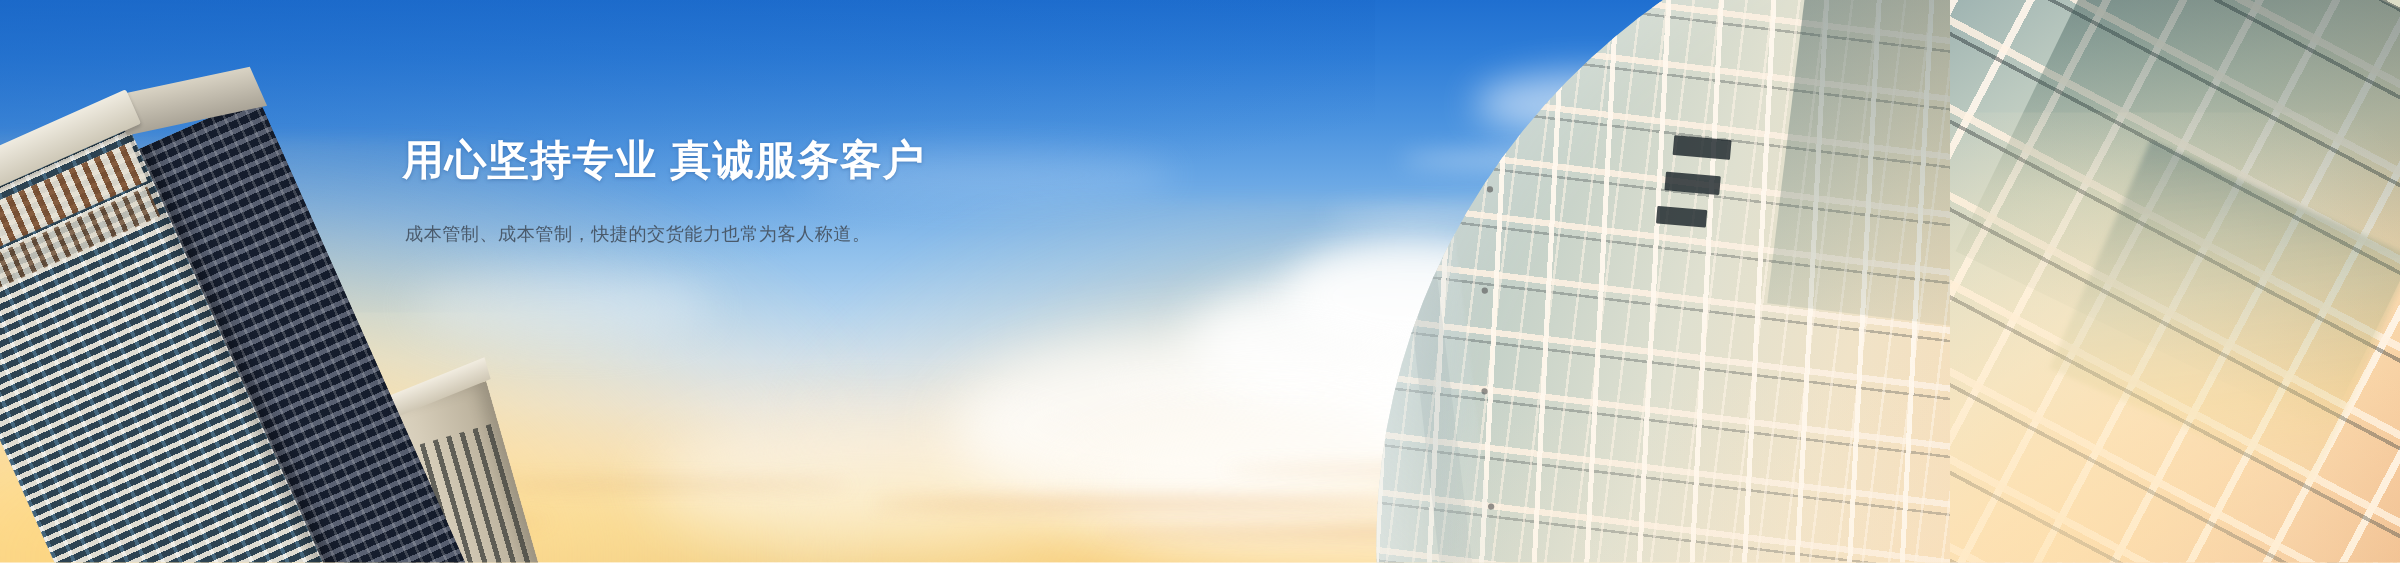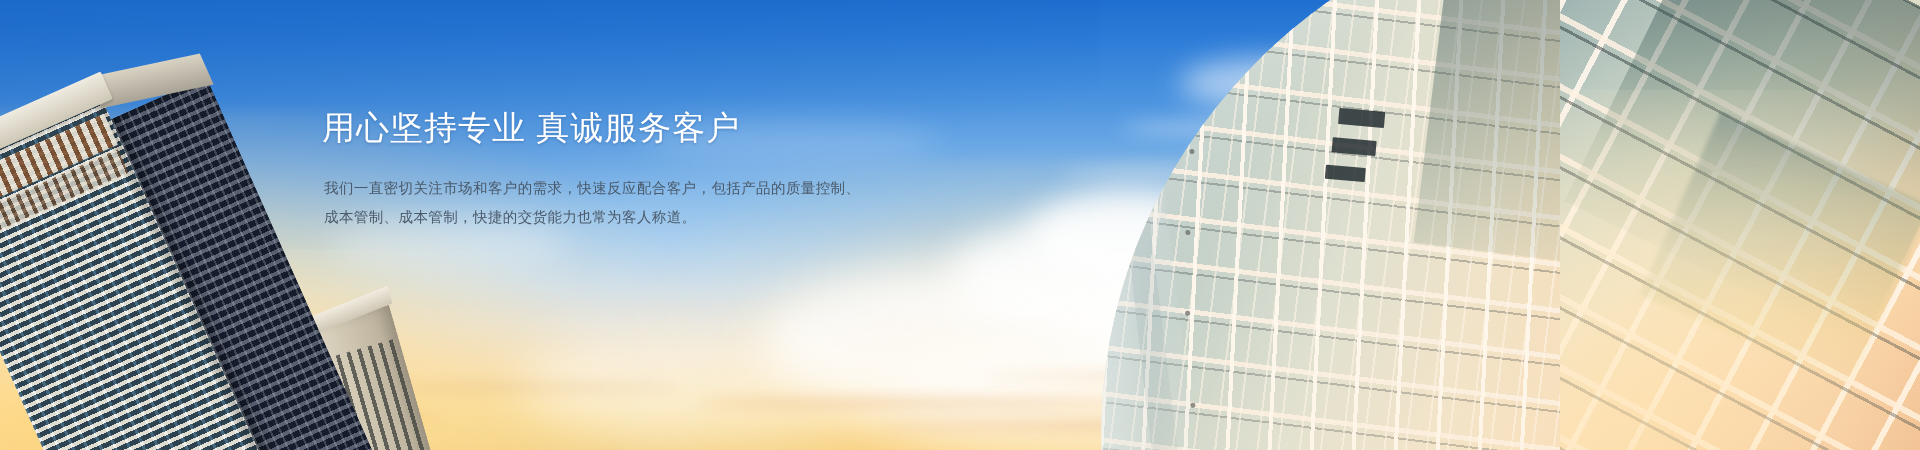--- a/index.html
+++ b/index.html
@@ -343,21 +343,21 @@
   
   .copy{
     position:absolute;
     left:322px; top:108px;
     width:760px;
     z-index:40;
   }
   .headline{
     margin:0;
     font-size:33px;
-    font-weight:normal;
+    font-weight:bold;
     color:#ffffff;
     letter-spacing:1px;
     line-height:1.2;
     text-shadow:0 1px 3px rgba(20,60,120,.35);
     white-space:nowrap;
   }
   .subcopy{
     margin:26px 0 0 2px;
     font-size:14.5px;
     color:#4a5a6b;
@@ -438,18 +438,17 @@
     <div class="gf-b"></div>
     <div class="gf-c"></div>
     <div class="gf-dark"></div>
     <div class="gf-refl"></div>
     <div class="gf-warm"></div>
   </div>
 
   <div class="copy">
     <h1 class="headline">用心坚持专业  真诚服务客户</h1>
     <div class="subcopy">
-      <span class="line">我们一直密切关注市场和客户的需求，快速反应配合客户，包括产品的质量控制、</span>
       <span class="line">成本管制、成本管制，快捷的交货能力也常为客人称道。</span>
     </div>
   </div>
 
 </div>
 
 </body></html>

